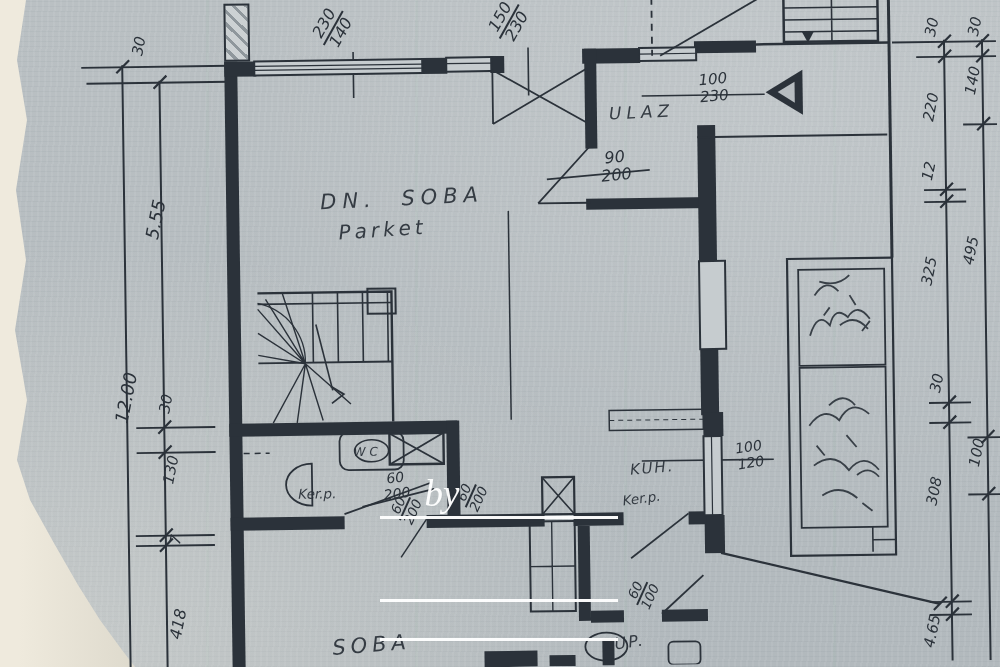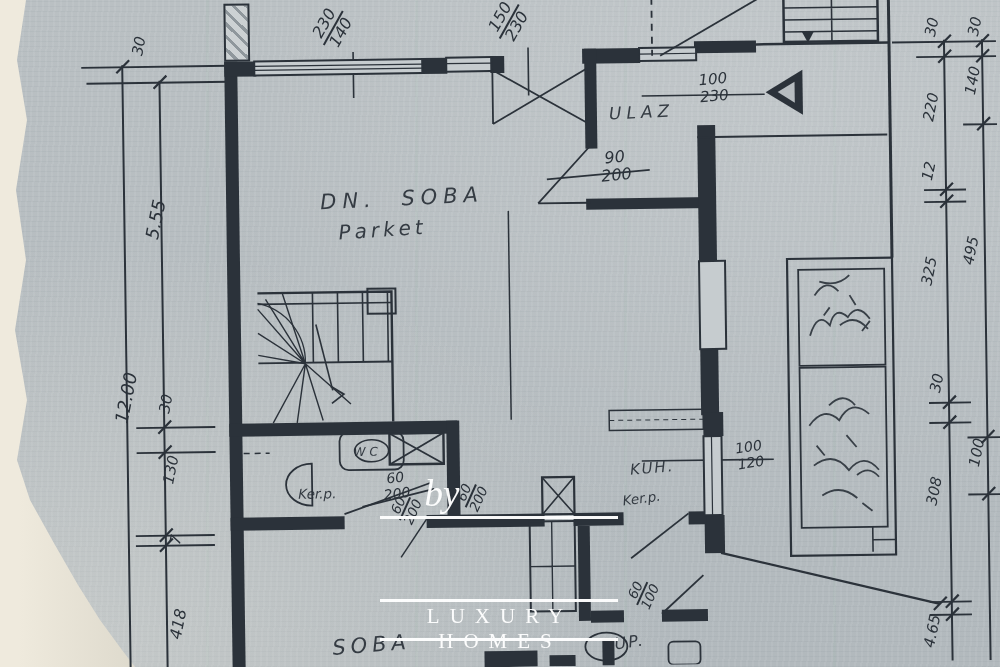--- a/index.html
+++ b/index.html
@@ -263,16 +263,15 @@
     <div class="dim" style="left:966px;top:24px;width:26px;">30</div>
     <div class="dim" style="left:957px;top:78px;width:38px;">140</div>
     <div class="dim" style="left:953px;top:248px;width:38px;">495</div>
     <div class="dim" style="left:956px;top:450px;width:38px;">100</div>
   </div>
 
   <div class="watermark">
     <div class="wm-by">by</div>
     <div class="wm-rule" style="top:516px;"></div>
     <div class="wm-rule" style="top:599px;height:2.5px;"></div>
-    <div class="wm-tagline">LUXURY HOMES</div>
     <div class="wm-rule" style="top:638px;height:2.5px;"></div>
   </div>
 </div>
 
 </body></html>

